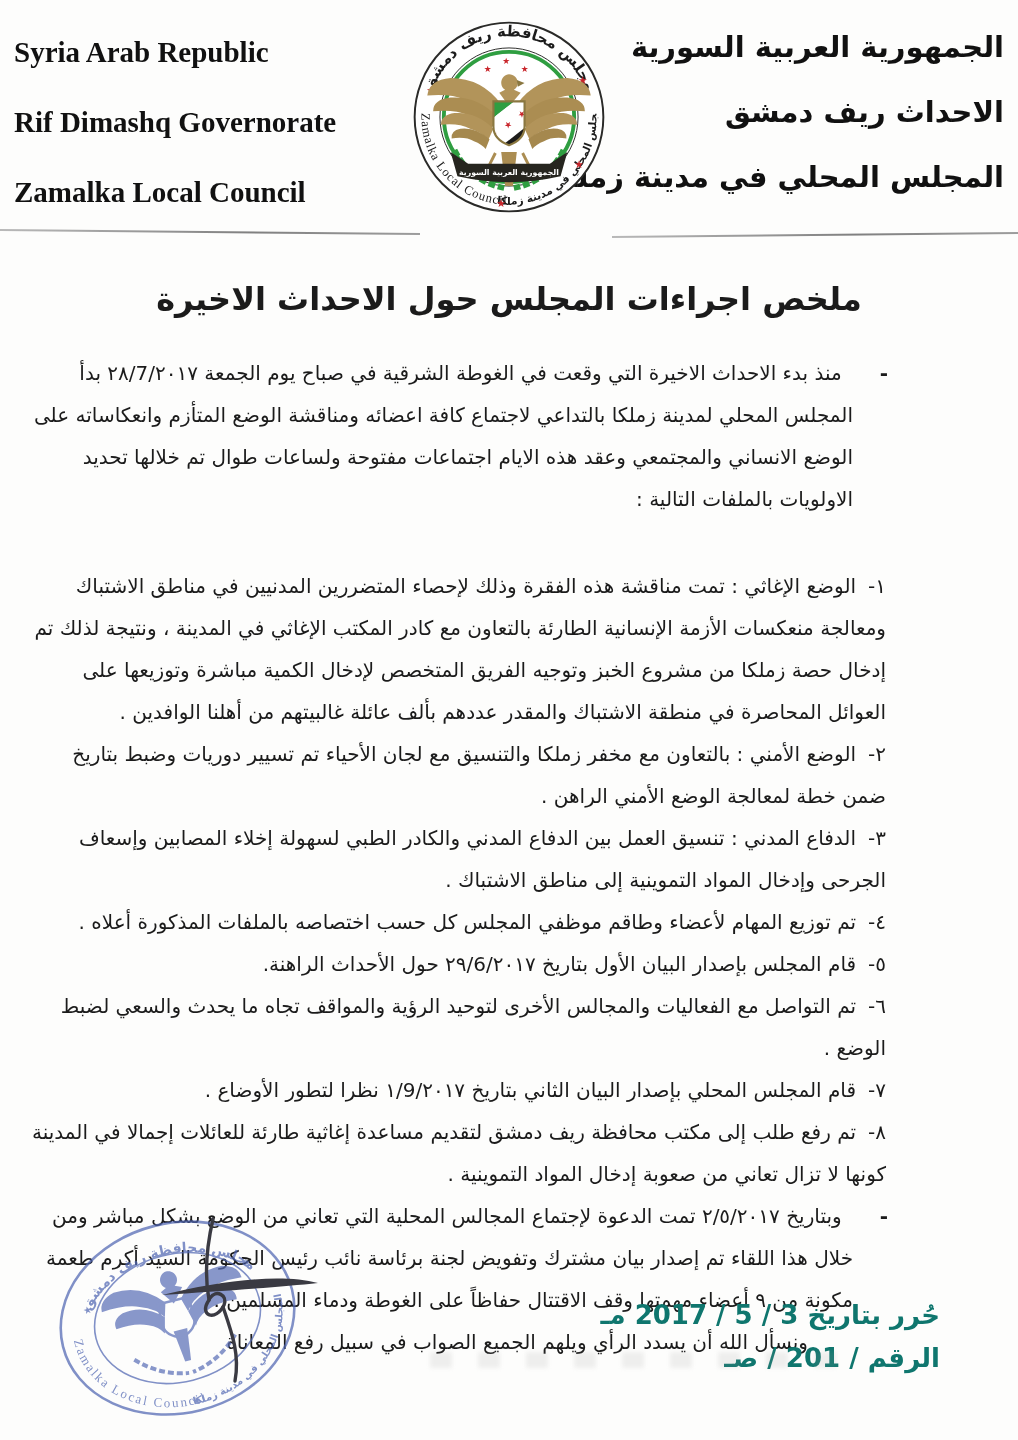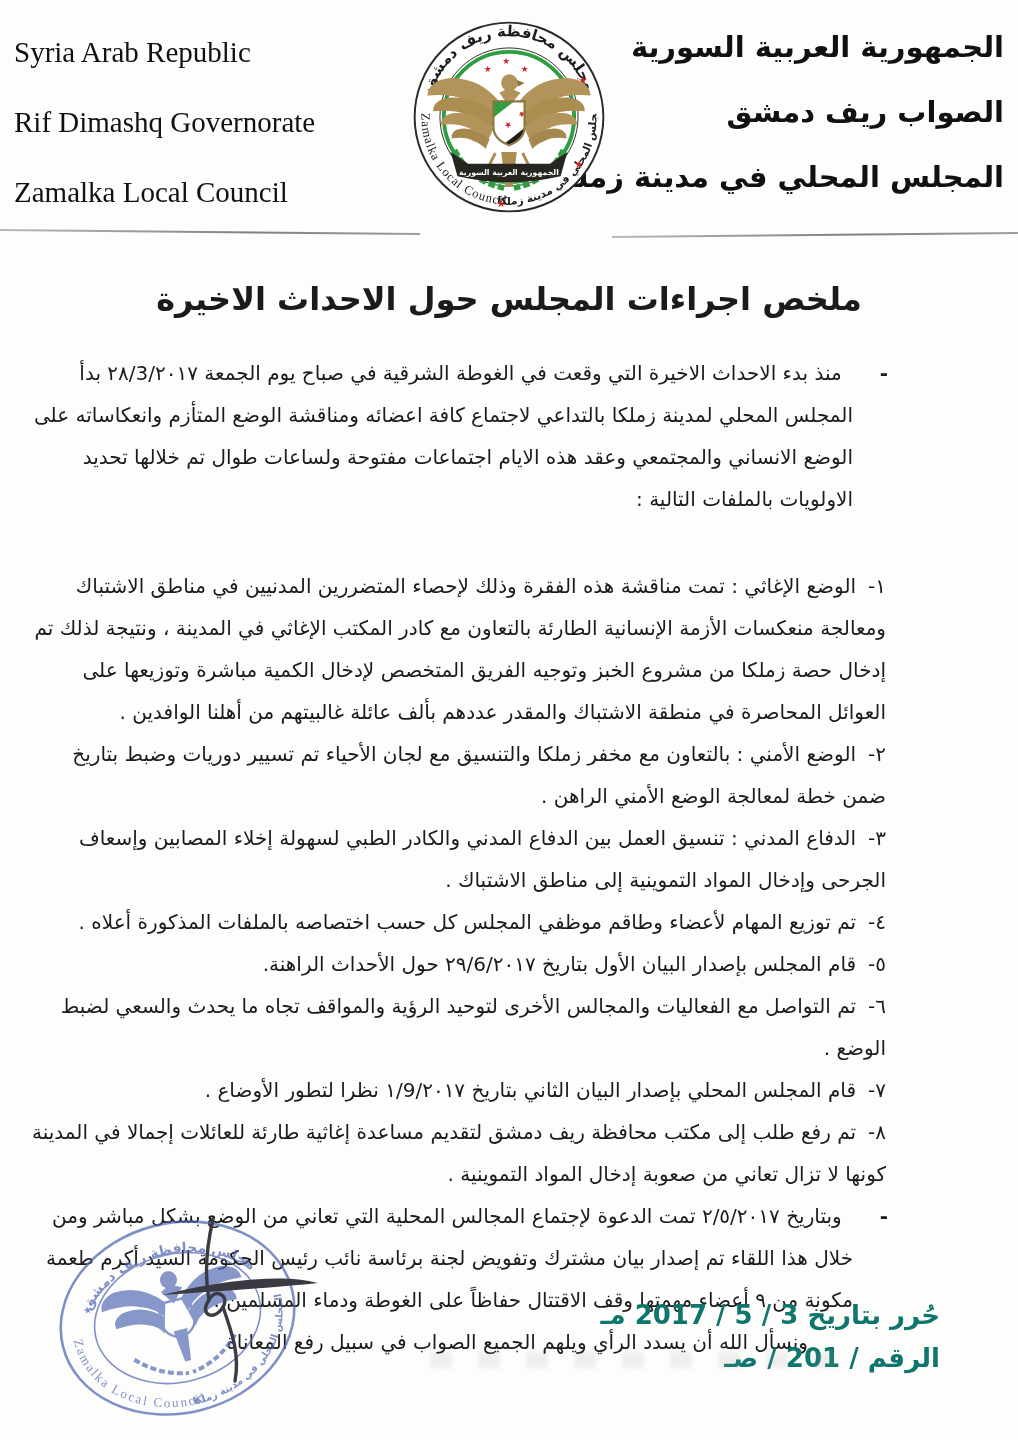--- a/index.html
+++ b/index.html
@@ -1,21 +1,21 @@
 <!DOCTYPE html>
 <html lang="ar"><head>
 <meta charset="utf-8">
 <style>
   html,body{margin:0;padding:0;background:#ffffff;}
   .page{position:relative;width:1018px;height:1440px;background:#fdfdfc;overflow:hidden;
         font-family:"DejaVu Sans",sans-serif;color:#1b1b1b;}
 
   
   .lh-en{position:absolute;left:14px;top:36px;font-family:"Liberation Serif","DejaVu Serif",serif;
-         font-weight:normal;font-size:29px;color:#111;}
+         font-weight:bold;font-size:29px;color:#111;}
   .lh-en div{margin-bottom:37px;white-space:nowrap;}
   .lh-ar{position:absolute;right:14px;top:30px;direction:rtl;text-align:right;
          font-weight:bold;font-size:29px;color:#111;}
   .lh-ar div{margin-bottom:31px;white-space:nowrap;}
   .emblem{position:absolute;left:402px;top:10px;width:214px;height:214px;}
 
   .rule{position:absolute;height:2px;background:linear-gradient(to right,#b9b9b9,#808080 60%,#9d9d9d);}
   .rule-left{left:0;top:229px;width:420px;transform:rotate(0.55deg);transform-origin:left center;}
   .rule-right{left:612px;top:236px;width:406px;transform:rotate(-0.55deg);transform-origin:left center;}
 
@@ -46,21 +46,21 @@
 <div class="page">
 
   <div class="lh-en">
     <div>Syria Arab Republic</div>
     <div>Rif Dimashq Governorate</div>
     <div>Zamalka Local Council</div>
   </div>
 
   <div class="lh-ar">
     <div>الجمهورية العربية السورية</div>
-    <div>الصواب ريف دمشق</div>
+    <div>الاحداث ريف دمشق</div>
     <div>المجلس المحلي في مدينة زملكا</div>
   </div>
 
   <div class="emblem">
     <svg viewBox="0 0 220 220" width="214" height="214">
       <defs>
         <path id="arcT" d="M 27,110 A 83,83 0 0 1 193,110" fill="none"></path>
         <path id="arcB" d="M 20,110 A 90,90 0 0 0 200,110" fill="none"></path>
         <clipPath id="shieldClip">
             <path d="M94,94 h32 v26 q0,13 -16,19 q-16,-6 -16,-19 z"></path>
@@ -135,21 +135,21 @@
       </g>
     </svg>
   </div>
 
   <div class="rule rule-left"></div>
   <div class="rule rule-right"></div>
 
   <div class="doc-body">
     <h1 class="doc-title">ملخص اجراءات المجلس حول الاحداث الاخيرة</h1>
 
-    <p class="bullet-para"><span class="dash">-</span><span>منذ بدء الاحداث الاخيرة التي وقعت في الغوطة الشرقية في صباح يوم الجمعة ٢٨/3/٢٠١٧ بدأ المجلس المحلي لمدينة زملكا بالتداعي لاجتماع كافة اعضائه ومناقشة الوضع المتأزم وانعكاساته على الوضع الانساني والمجتمعي وعقد  هذه الايام  اجتماعات مفتوحة ولساعات طوال تم خلالها تحديد الاولويات بالملفات التالية :</span></p>
+    <p class="bullet-para"><span class="dash">-</span><span>منذ بدء الاحداث الاخيرة التي وقعت في الغوطة الشرقية في صباح يوم الجمعة ٢٨/7/٢٠١٧ بدأ المجلس المحلي لمدينة زملكا بالتداعي لاجتماع كافة اعضائه ومناقشة الوضع المتأزم وانعكاساته على الوضع الانساني والمجتمعي وعقد  هذه الايام  اجتماعات مفتوحة ولساعات طوال تم خلالها تحديد الاولويات بالملفات التالية :</span></p>
 
     <div class="items">
       <div class="item"><span class="num">١-</span><span>الوضع الإغاثي : تمت مناقشة هذه الفقرة وذلك لإحصاء المتضررين المدنيين في مناطق الاشتباك ومعالجة منعكسات الأزمة الإنسانية الطارئة بالتعاون مع كادر المكتب الإغاثي في المدينة ، ونتيجة لذلك تم إدخال حصة زملكا من مشروع الخبز وتوجيه الفريق المتخصص لإدخال الكمية مباشرة وتوزيعها على العوائل المحاصرة في منطقة الاشتباك والمقدر عددهم بألف عائلة غالبيتهم من أهلنا الوافدين .</span></div>
       <div class="item"><span class="num">٢-</span><span>الوضع الأمني : بالتعاون مع مخفر زملكا والتنسيق مع لجان الأحياء تم تسيير دوريات وضبط بتاريخ ضمن خطة لمعالجة الوضع الأمني الراهن .</span></div>
       <div class="item"><span class="num">٣-</span><span>الدفاع المدني : تنسيق العمل بين الدفاع المدني والكادر الطبي لسهولة إخلاء المصابين وإسعاف الجرحى وإدخال المواد التموينية إلى مناطق الاشتباك .</span></div>
       <div class="item"><span class="num">٤-</span><span>تم توزيع المهام لأعضاء وطاقم موظفي المجلس كل حسب اختصاصه بالملفات المذكورة أعلاه .</span></div>
       <div class="item"><span class="num">٥-</span><span>قام المجلس بإصدار البيان الأول بتاريخ ٢٩/6/٢٠١٧ حول الأحداث الراهنة.</span></div>
       <div class="item"><span class="num">٦-</span><span>تم التواصل مع الفعاليات والمجالس الأخرى لتوحيد الرؤية والمواقف تجاه ما يحدث والسعي لضبط الوضع .</span></div>
       <div class="item"><span class="num">٧-</span><span>قام المجلس المحلي بإصدار البيان الثاني بتاريخ ١/9/٢٠١٧ نظرا لتطور الأوضاع .</span></div>
       <div class="item"><span class="num">٨-</span><span>تم رفع طلب إلى مكتب محافظة ريف دمشق لتقديم مساعدة إغاثية طارئة للعائلات إجمالا في المدينة كونها لا تزال تعاني من صعوبة إدخال المواد التموينية .</span></div>

